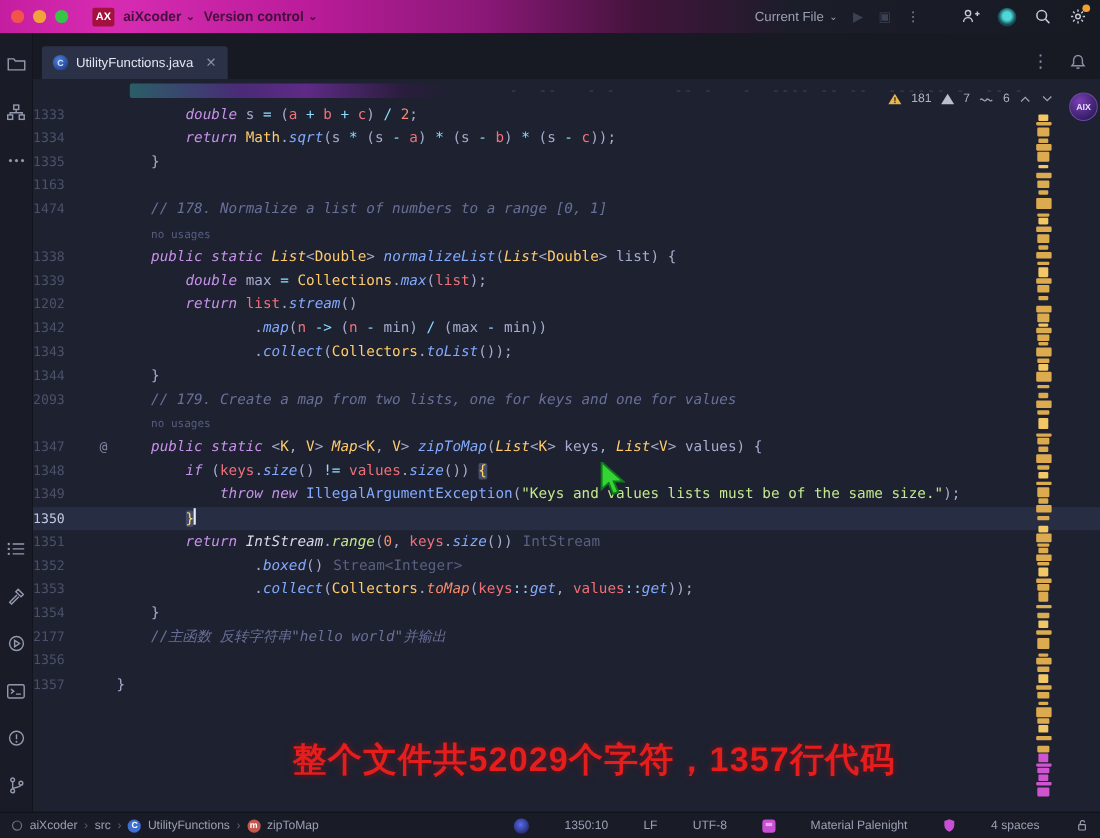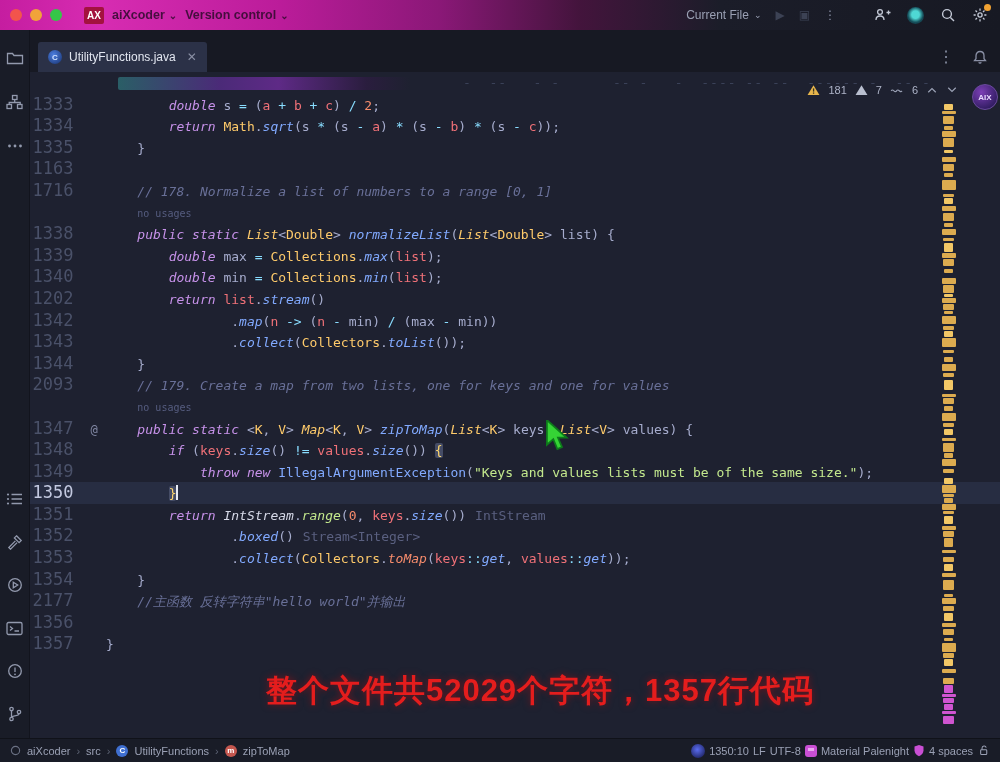--- a/index.html
+++ b/index.html
@@ -42,22 +42,22 @@
   #sb-top { display:flex; flex-direction:column; gap:24px; padding-top:18px; align-items:center;}
   #sb-bottom { margin-top:auto; display:flex; flex-direction:column; gap:23px; padding-bottom:14px; align-items:center;}
   .sb-btn { width:22px; height:20px; display:flex; align-items:center; justify-content:center; cursor:pointer;}
 
   
   #editor { position:absolute; top:72px; left:30px; width:970px; height:666px; background:#1e2130; overflow:hidden;}
   #code-lines { position:absolute; top:0; left:0; width:100%; }
   .cl { height:21.6px; line-height:21.6px; white-space:pre;
         font-family:"DejaVu Sans Mono", monospace; font-size:13px; }
   .cl.cur { background:#272d42; }
-  .ln { display:inline-block; width:52px; text-align:center; padding-right:6px;
-        color:#4a5169; font-size:17px; }
+  .ln { display:inline-block; width:52px; text-align:left; padding-right:6px;
+        color:#4a5169; font-size:12px; }
   .cl.cur .ln { color:#c3c9e0; }
   .gslot { display:inline-block; width:24px; text-align:center; color:#8187a3; font-size:12px;}
   .k{color:#c792ea;font-style:italic} .c{color:#ffcb6b} .ci{color:#ffcb6b;font-style:italic}
   .m{color:#82aaff;font-style:italic} .mc{color:#82aaff} .gm{color:#c3e88d;font-style:italic}
   .om{color:#f78c6c;font-style:italic} .p{color:#f07178} .n{color:#f78c6c} .s{color:#c3e88d}
   .o{color:#89ddff} .cm{color:#697098;font-style:italic} .pl{color:#a6accd}
   .wi{color:#d6d9e8;font-style:italic}
   .u{color:#565d80;font-size:10px;}
   .hint{color:#5a6080; margin-left:9px;}
   .br{background:#454c66;color:#ffd76e;border-radius:2px;}
@@ -86,21 +86,21 @@
     color:#e41d1d; font-size:31px; font-weight:bold; letter-spacing:1px;
     text-shadow:0 0 7px rgba(205,10,10,.5); }
 
   
   #statusbar { position:absolute; top:738px; left:0; width:1000px; height:24px; background:#191c27;
     border-top:1px solid #101219; display:flex; align-items:center; padding:0 10px; font-size:11px; color:#9aa0b4;}
   #crumbs { display:flex; align-items:center; gap:6px; }
   .crumb-sep { color:#5c6273; }
   .mini-ic { width:12px; height:12px; border-radius:50%; font-size:8px; font-weight:bold;
     display:flex; align-items:center; justify-content:center; color:#fff; }
-  #sb-right { margin-left:auto; display:flex; align-items:center; gap:4px; }
+  #sb-right { margin-left:auto; display:flex; align-items:center; gap:32px; }
   #aix-status { width:14px; height:14px; border-radius:50%;
     background:radial-gradient(circle at 45% 40%,#5a6cf0,#232a6e 75%); }
   #theme-ic { width:12px; height:12px; border-radius:3px; background:#c94fd4; position:relative;}
   #theme-ic:after { content:""; position:absolute; left:3px; top:3px; width:6px; height:3px; background:#e9a7ef; }
 </style>
 </head>
 <body>
 
 <div id="app">
 
@@ -256,25 +256,24 @@
       </div>
   </div>
 
   <div id="editor">
     <div id="code-lines">
         <div class="cl"><span class="ln"></span><span class="gslot"></span><span><span class="fadeband"></span><span class="ghost">      -  --   - -      -- -   -  ---- -- --  ------ -  -- -</span></span></div>
         <div class="cl"><span class="ln">1333</span><span class="gslot"></span><span><span class="pl">        </span><span class="k">double</span><span class="pl"> s </span><span class="o">=</span><span class="pl"> (</span><span class="p">a</span><span class="o"> + </span><span class="p">b</span><span class="o"> + </span><span class="p">c</span><span class="pl">) </span><span class="o">/</span><span class="pl"> </span><span class="n">2</span><span class="pl">;</span></span></div>
         <div class="cl"><span class="ln">1334</span><span class="gslot"></span><span><span class="pl">        </span><span class="k">return</span><span class="pl"> </span><span class="c">Math</span><span class="pl">.</span><span class="m">sqrt</span><span class="pl">(s </span><span class="o">*</span><span class="pl"> (s </span><span class="o">-</span><span class="pl"> </span><span class="p">a</span><span class="pl">) </span><span class="o">*</span><span class="pl"> (s </span><span class="o">-</span><span class="pl"> </span><span class="p">b</span><span class="pl">) </span><span class="o">*</span><span class="pl"> (s </span><span class="o">-</span><span class="pl"> </span><span class="p">c</span><span class="pl">));</span></span></div>
         <div class="cl"><span class="ln">1335</span><span class="gslot"></span><span><span class="pl">    }</span></span></div>
         <div class="cl"><span class="ln">1163</span><span class="gslot"></span><span></span></div>
-        <div class="cl"><span class="ln">1716</span><span class="gslot"></span><span><span class="cm">    // 178. Normalize a list of numbers to a range [0, 1]</span></span></div>
+        <div class="cl"><span class="ln">1474</span><span class="gslot"></span><span><span class="cm">    // 178. Normalize a list of numbers to a range [0, 1]</span></span></div>
         <div class="cl"><span class="ln"></span><span class="gslot"></span><span><span class="pl">    </span><span class="u">no usages</span></span></div>
         <div class="cl"><span class="ln">1338</span><span class="gslot"></span><span><span class="pl">    </span><span class="k">public</span><span class="pl"> </span><span class="k">static</span><span class="pl"> </span><span class="ci">List</span><span class="pl">&lt;</span><span class="c">Double</span><span class="pl">&gt; </span><span class="m">normalizeList</span><span class="pl">(</span><span class="ci">List</span><span class="pl">&lt;</span><span class="c">Double</span><span class="pl">&gt; list) {</span></span></div>
         <div class="cl"><span class="ln">1339</span><span class="gslot"></span><span><span class="pl">        </span><span class="k">double</span><span class="pl"> max </span><span class="o">=</span><span class="pl"> </span><span class="c">Collections</span><span class="pl">.</span><span class="m">max</span><span class="pl">(</span><span class="p">list</span><span class="pl">);</span></span></div>
-        <div class="cl"><span class="ln">1340</span><span class="gslot"></span><span><span class="pl">        </span><span class="k">double</span><span class="pl"> min </span><span class="o">=</span><span class="pl"> </span><span class="c">Collections</span><span class="pl">.</span><span class="m">min</span><span class="pl">(</span><span class="p">list</span><span class="pl">);</span></span></div>
         <div class="cl"><span class="ln">1202</span><span class="gslot"></span><span><span class="pl">        </span><span class="k">return</span><span class="pl"> </span><span class="p">list</span><span class="pl">.</span><span class="m">stream</span><span class="pl">()</span></span></div>
         <div class="cl"><span class="ln">1342</span><span class="gslot"></span><span><span class="pl">                .</span><span class="m">map</span><span class="pl">(</span><span class="p">n</span><span class="pl"> </span><span class="o">-&gt;</span><span class="pl"> (</span><span class="p">n</span><span class="pl"> </span><span class="o">-</span><span class="pl"> min) </span><span class="o">/</span><span class="pl"> (max </span><span class="o">-</span><span class="pl"> min))</span></span></div>
         <div class="cl"><span class="ln">1343</span><span class="gslot"></span><span><span class="pl">                .</span><span class="m">collect</span><span class="pl">(</span><span class="c">Collectors</span><span class="pl">.</span><span class="m">toList</span><span class="pl">());</span></span></div>
         <div class="cl"><span class="ln">1344</span><span class="gslot"></span><span><span class="pl">    }</span></span></div>
         <div class="cl"><span class="ln">2093</span><span class="gslot"></span><span><span class="cm">    // 179. Create a map from two lists, one for keys and one for values</span></span></div>
         <div class="cl"><span class="ln"></span><span class="gslot"></span><span><span class="pl">    </span><span class="u">no usages</span></span></div>
         <div class="cl"><span class="ln">1347</span><span class="gslot">@</span><span><span class="pl">    </span><span class="k">public</span><span class="pl"> </span><span class="k">static</span><span class="pl"> &lt;</span><span class="c">K</span><span class="pl">, </span><span class="c">V</span><span class="pl">&gt; </span><span class="ci">Map</span><span class="pl">&lt;</span><span class="c">K</span><span class="pl">, </span><span class="c">V</span><span class="pl">&gt; </span><span class="m">zipToMap</span><span class="pl">(</span><span class="ci">List</span><span class="pl">&lt;</span><span class="c">K</span><span class="pl">&gt; keys, </span><span class="ci">List</span><span class="pl">&lt;</span><span class="c">V</span><span class="pl">&gt; values) {</span></span></div>
         <div class="cl"><span class="ln">1348</span><span class="gslot"></span><span><span class="pl">        </span><span class="k">if</span><span class="pl"> (</span><span class="p">keys</span><span class="pl">.</span><span class="m">size</span><span class="pl">() </span><span class="o">!=</span><span class="pl"> </span><span class="p">values</span><span class="pl">.</span><span class="m">size</span><span class="pl">()) </span><span class="br">{</span></span></div>
         <div class="cl"><span class="ln">1349</span><span class="gslot"></span><span><span class="pl">            </span><span class="k">throw</span><span class="pl"> </span><span class="k">new</span><span class="pl"> </span><span class="mc">IllegalArgumentException</span><span class="pl">(</span><span class="s">"Keys and values lists must be of the same size."</span><span class="pl">);</span></span></div>
         <div class="cl cur"><span class="ln">1350</span><span class="gslot"></span><span><span class="pl">        </span><span class="br">}</span><span class="caret"></span></span></div>

